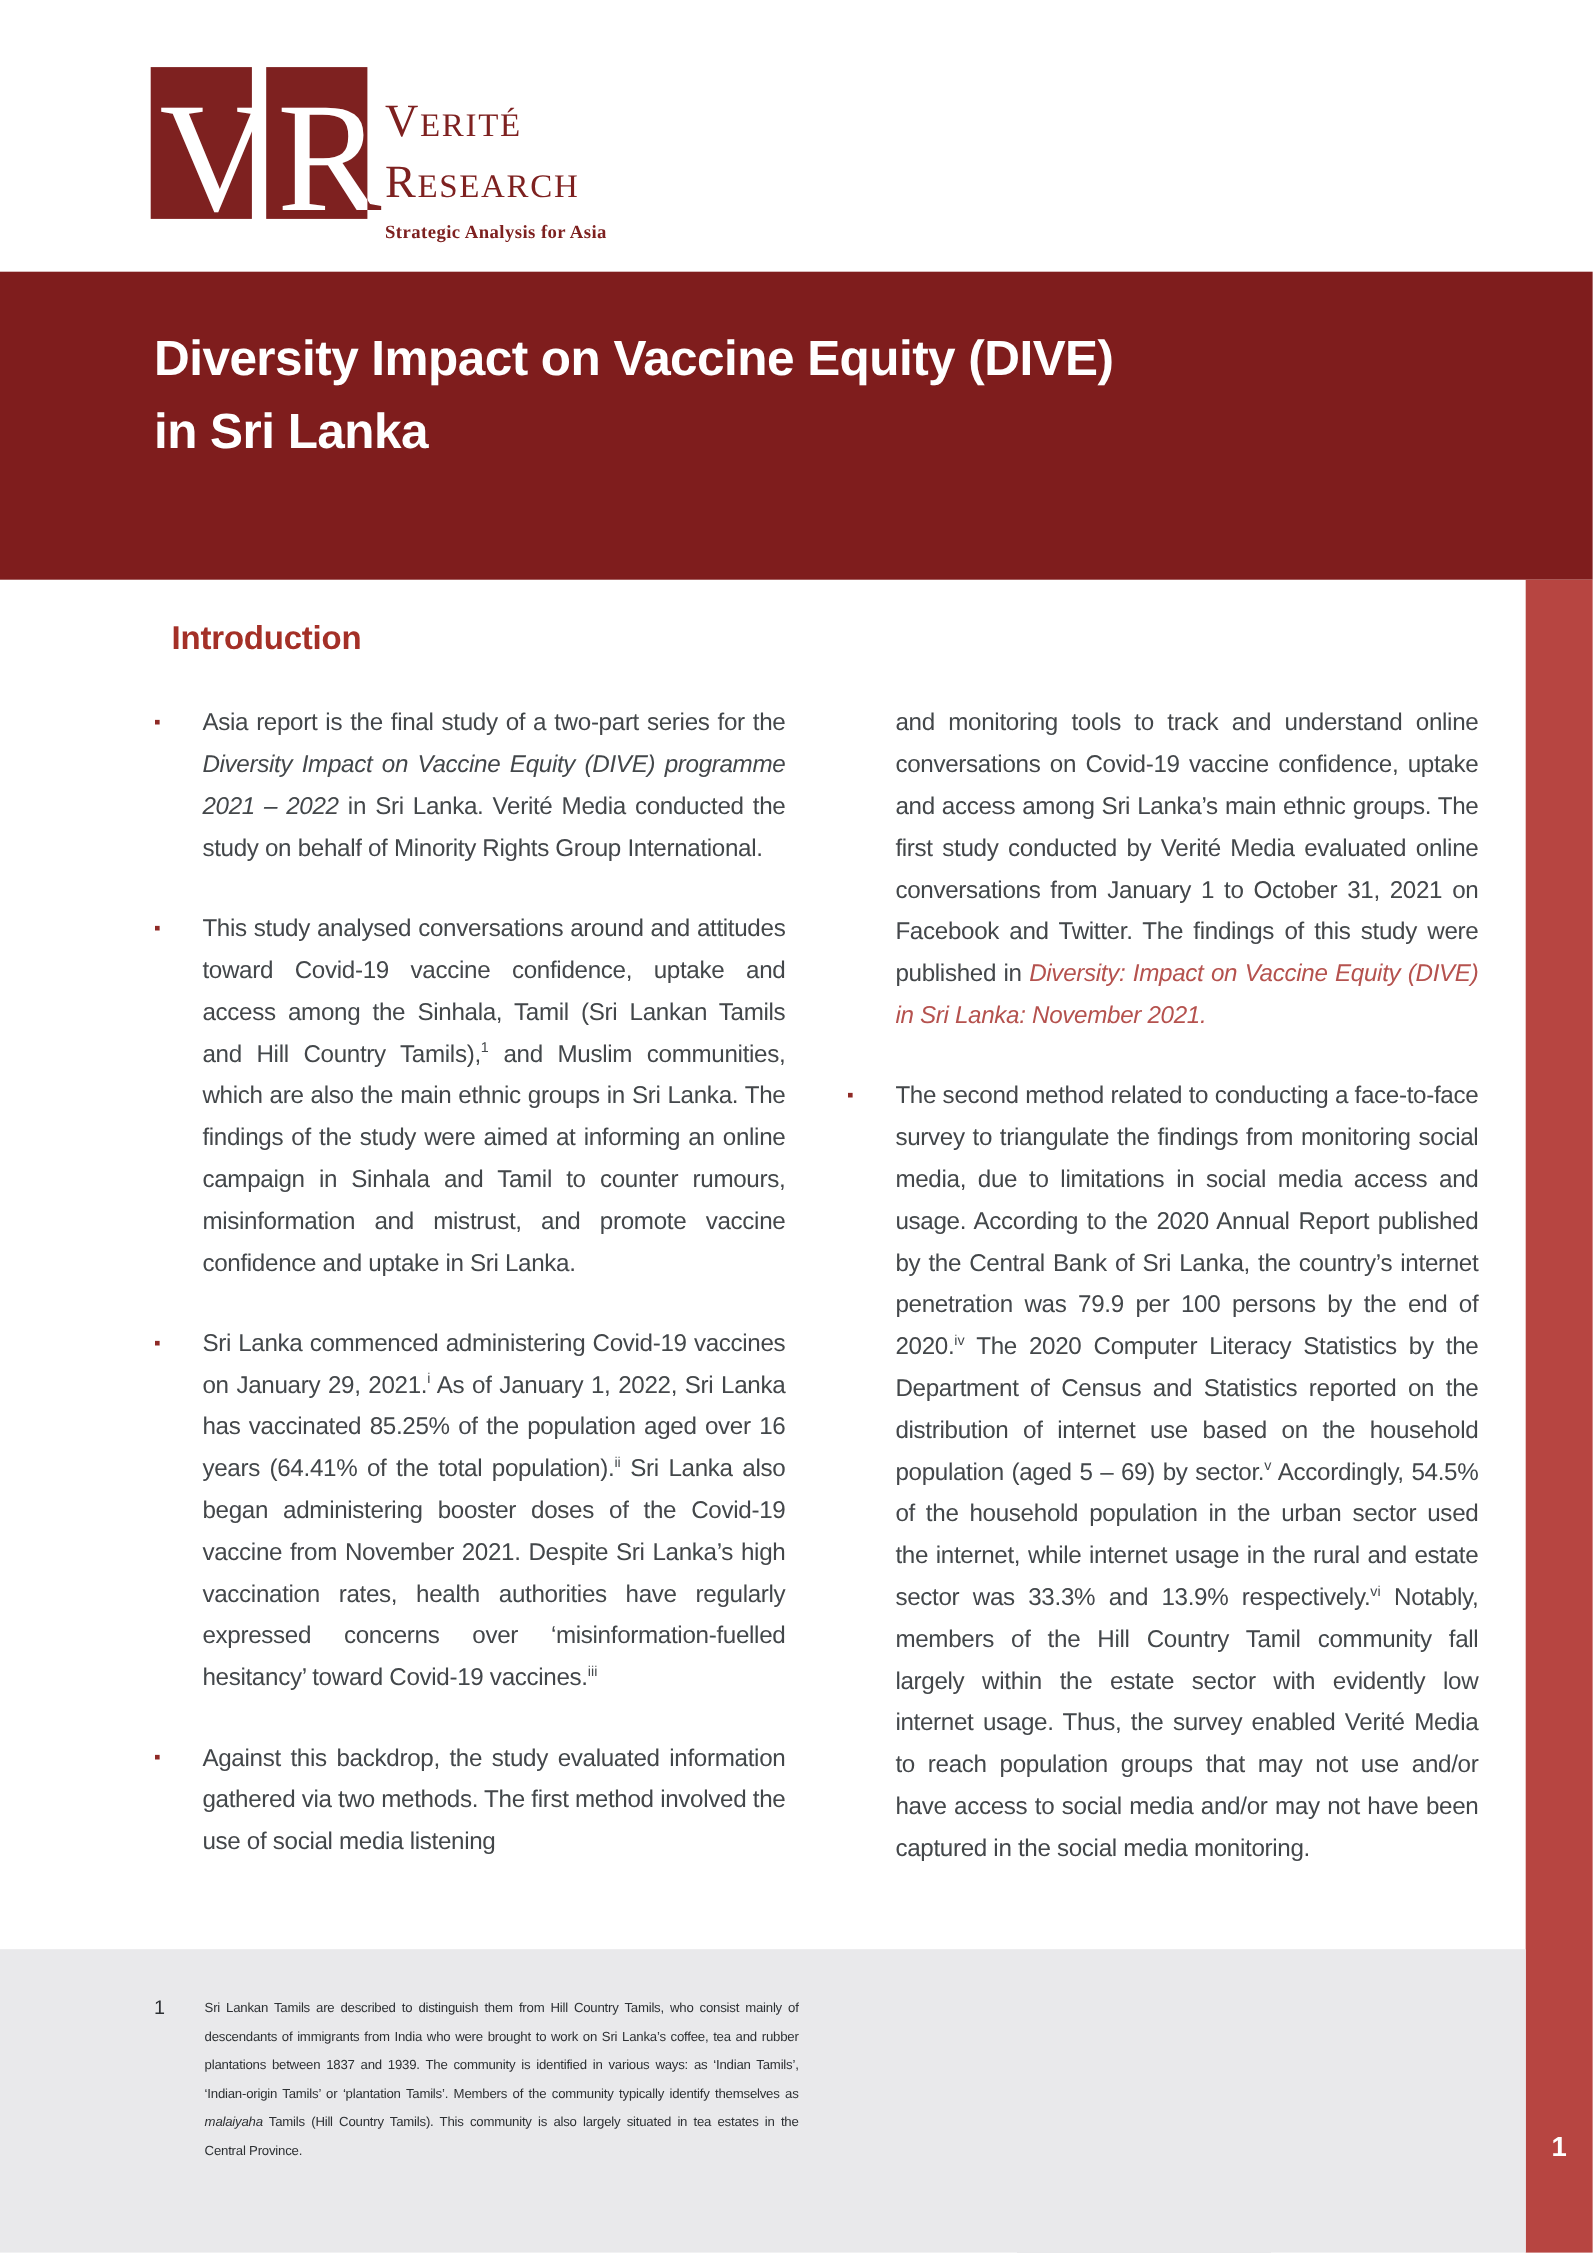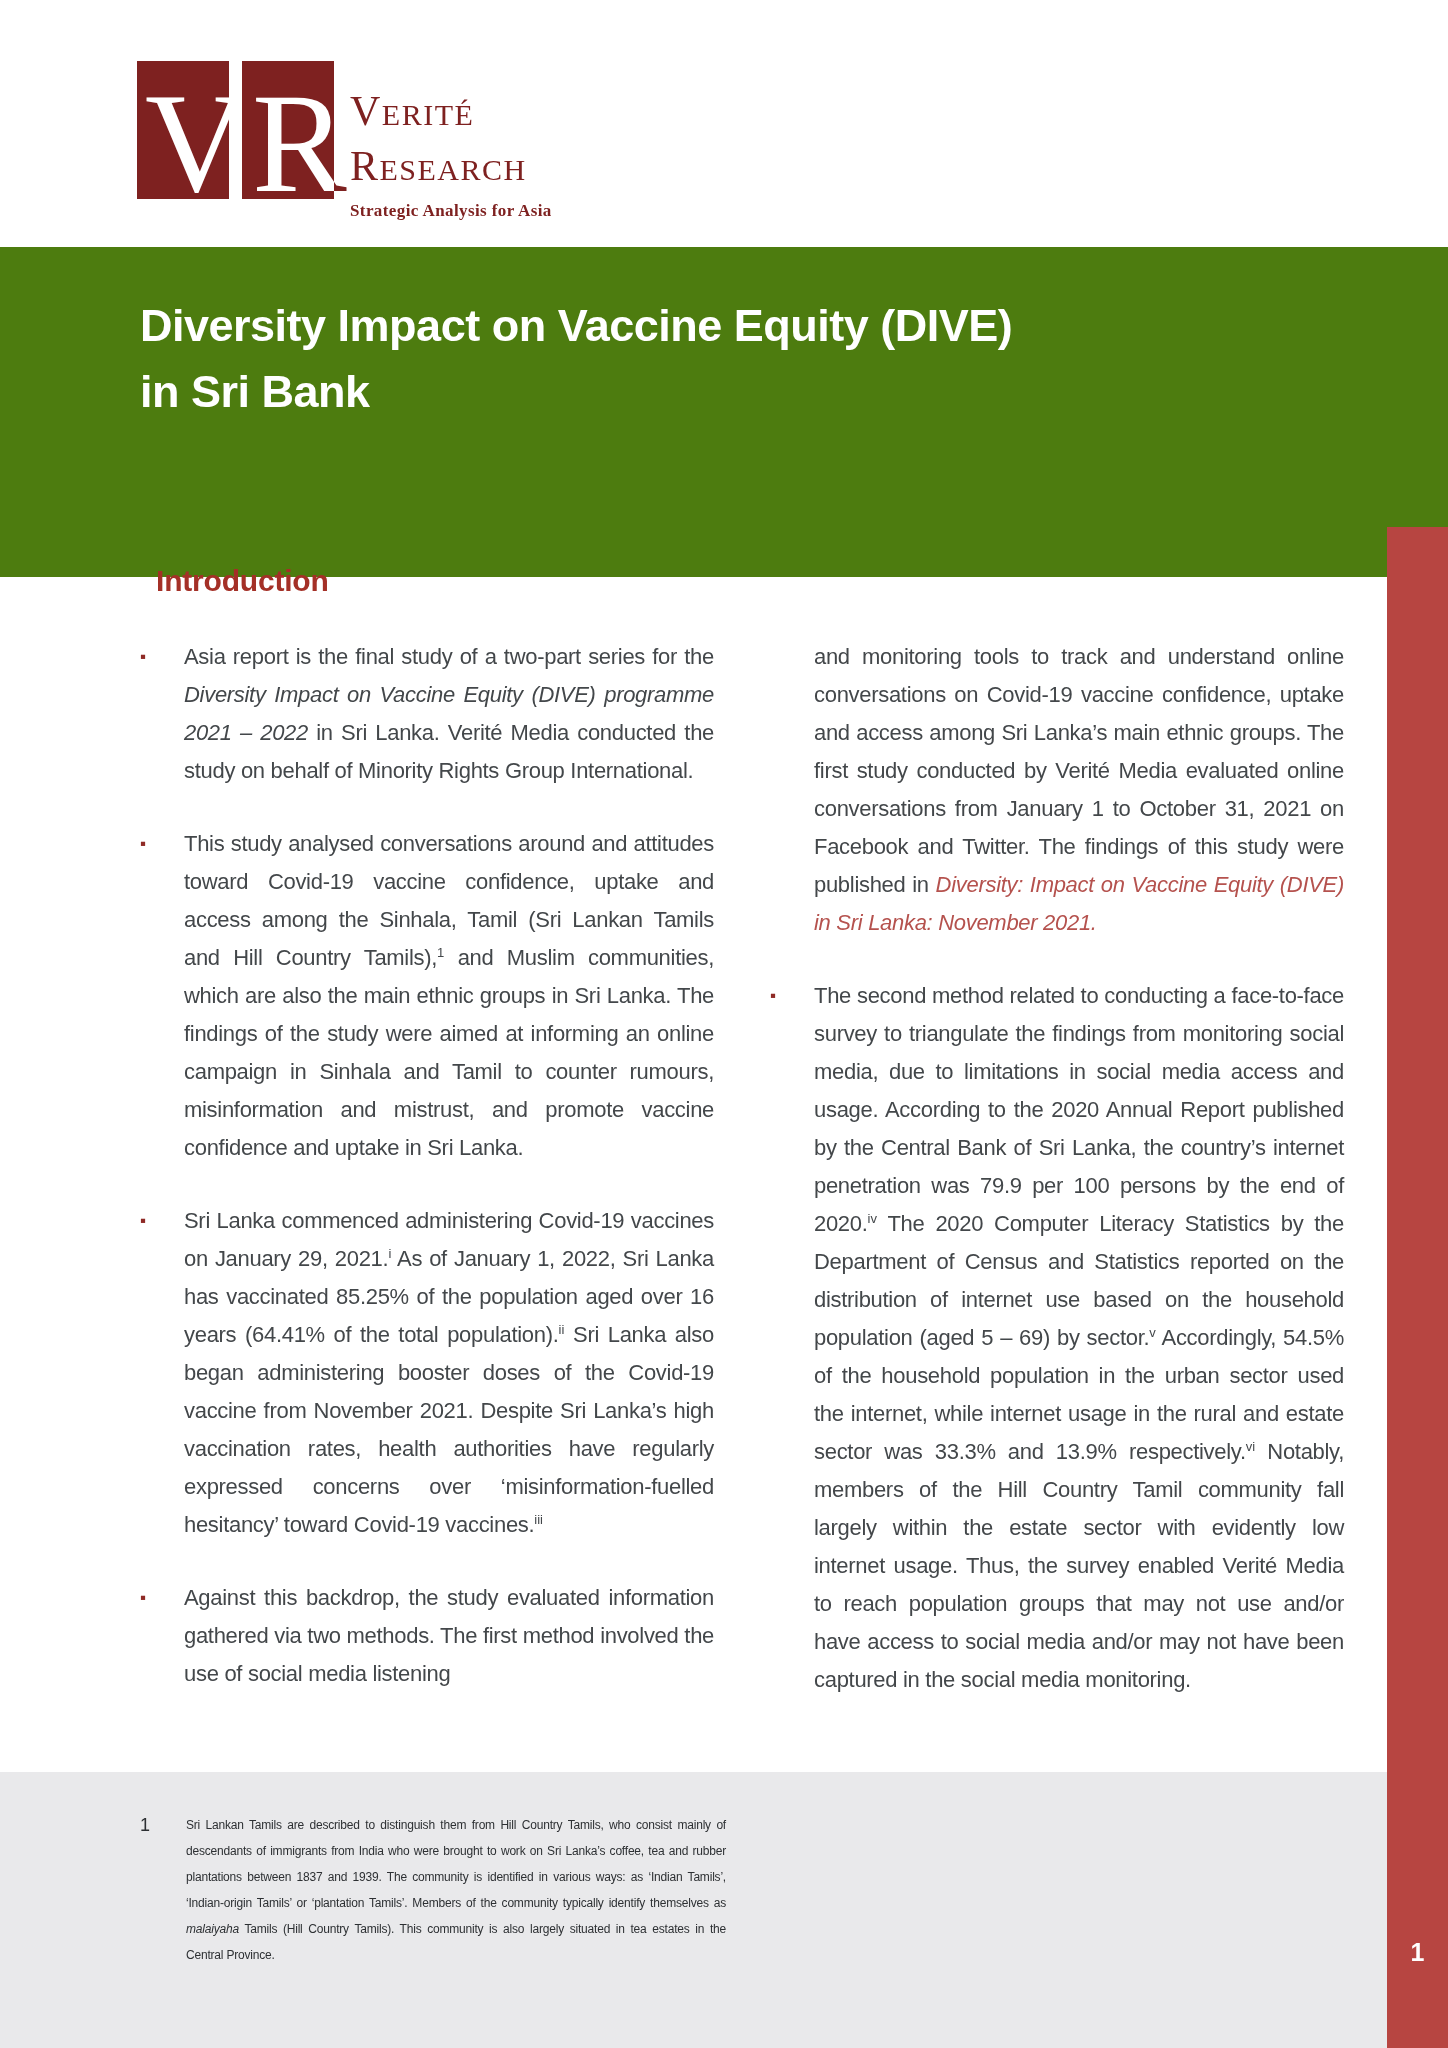--- a/index.html
+++ b/index.html
@@ -35,22 +35,22 @@
   .r-in { position: absolute; left: 10px; bottom: 6px; color: #ffffff; }
 
   .wordmark { position: absolute; left: 350px; top: 88px; color: #7e2120; font-family: "Liberation Serif", serif; }
   .wm-line { line-height: 46px; letter-spacing: 1.5px; white-space: nowrap; }
   .wm-initial { font-size: 42px; }
   .wm-rest { font-size: 30px; }
   .wm-tagline { margin-top: 3px; font-size: 17px; font-weight: 700; letter-spacing: 0.4px; }
 
   
   .banner {
-    position: absolute; left: 0; top: 247px; width: 1448px; height: 330px;
-    background: #4d7c0f;
+    position: absolute; left: 0; top: 247px; width: 1448px; height: 280px;
+    background: #7f1d1d;
   }
   .banner h1 { margin: 0; padding: 46px 0 0 140px; }
   .title-line {
     display: block; color: #ffffff; font-size: 45px; font-weight: 700;
     line-height: 66px; letter-spacing: -0.5px;
   }
   .banner-date {
     margin: 14px 0 0 140px; color: rgba(255,255,255,0.87);
     font-size: 36px; font-weight: 400; letter-spacing: -0.3px;
   }
@@ -124,21 +124,21 @@
     <div class="wordmark">
       <div class="wm-line"><span class="wm-initial">V</span><span class="wm-rest">ERITÉ</span></div>
       <div class="wm-line"><span class="wm-initial">R</span><span class="wm-rest">ESEARCH</span></div>
       <div class="wm-tagline">Strategic Analysis for Asia</div>
     </div>
   </header>
 
   <section class="banner">
     <h1>
       <span class="title-line">Diversity Impact on Vaccine Equity (DIVE)</span>
-      <span class="title-line">in Sri Bank</span>
+      <span class="title-line">in Sri Lanka</span>
     </h1>
   </section>
 
   <div class="side-bar"></div>
 
   <h2 class="intro-heading">Introduction</h2>
 
   <div class="col col-left">
     <div class="bullet">
       <span class="marker">▪</span>

